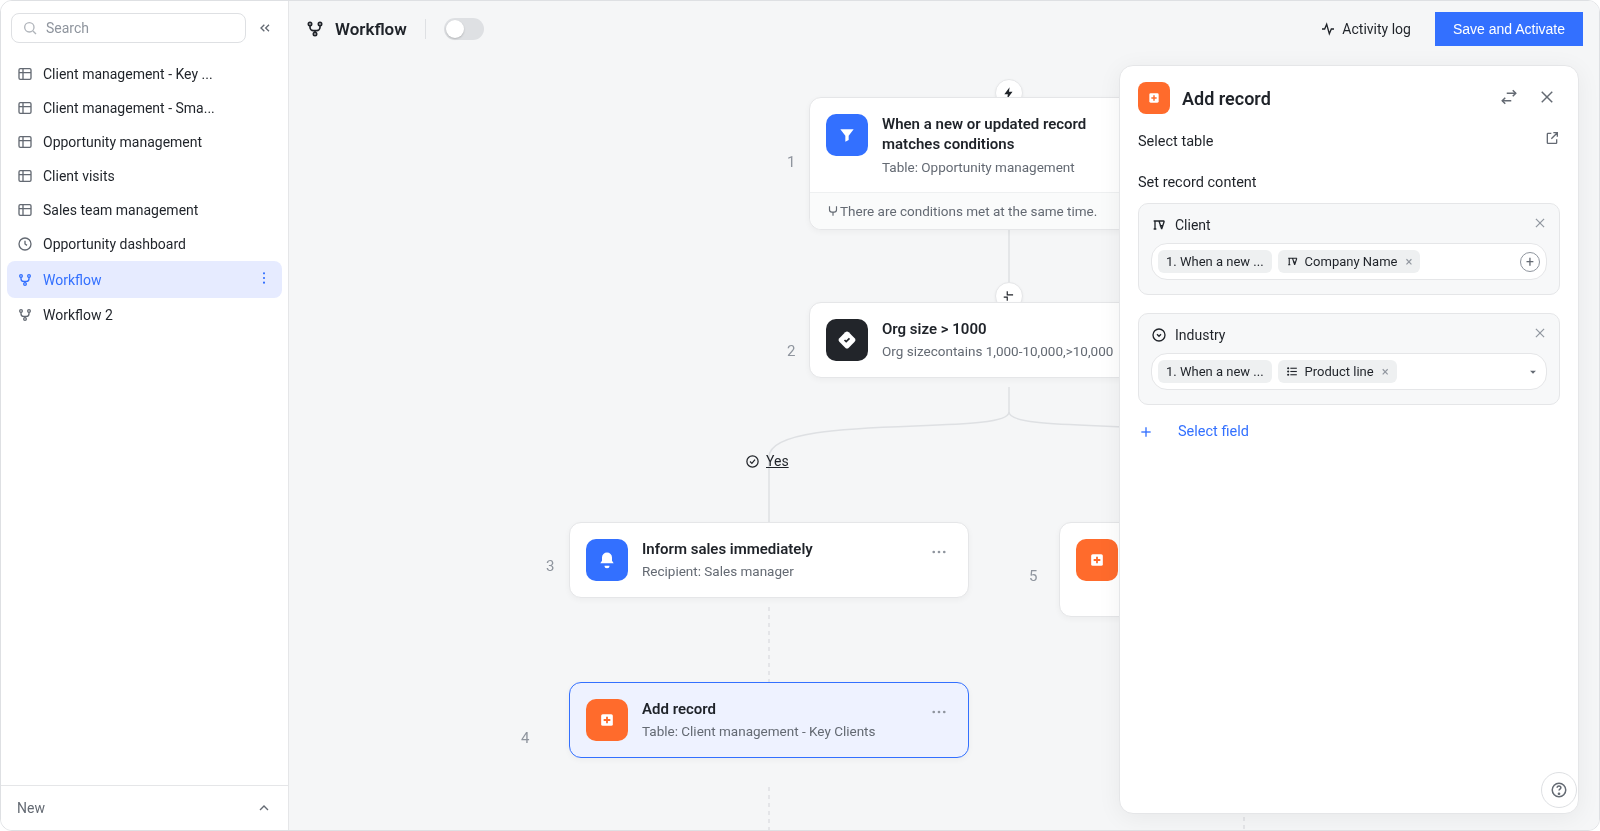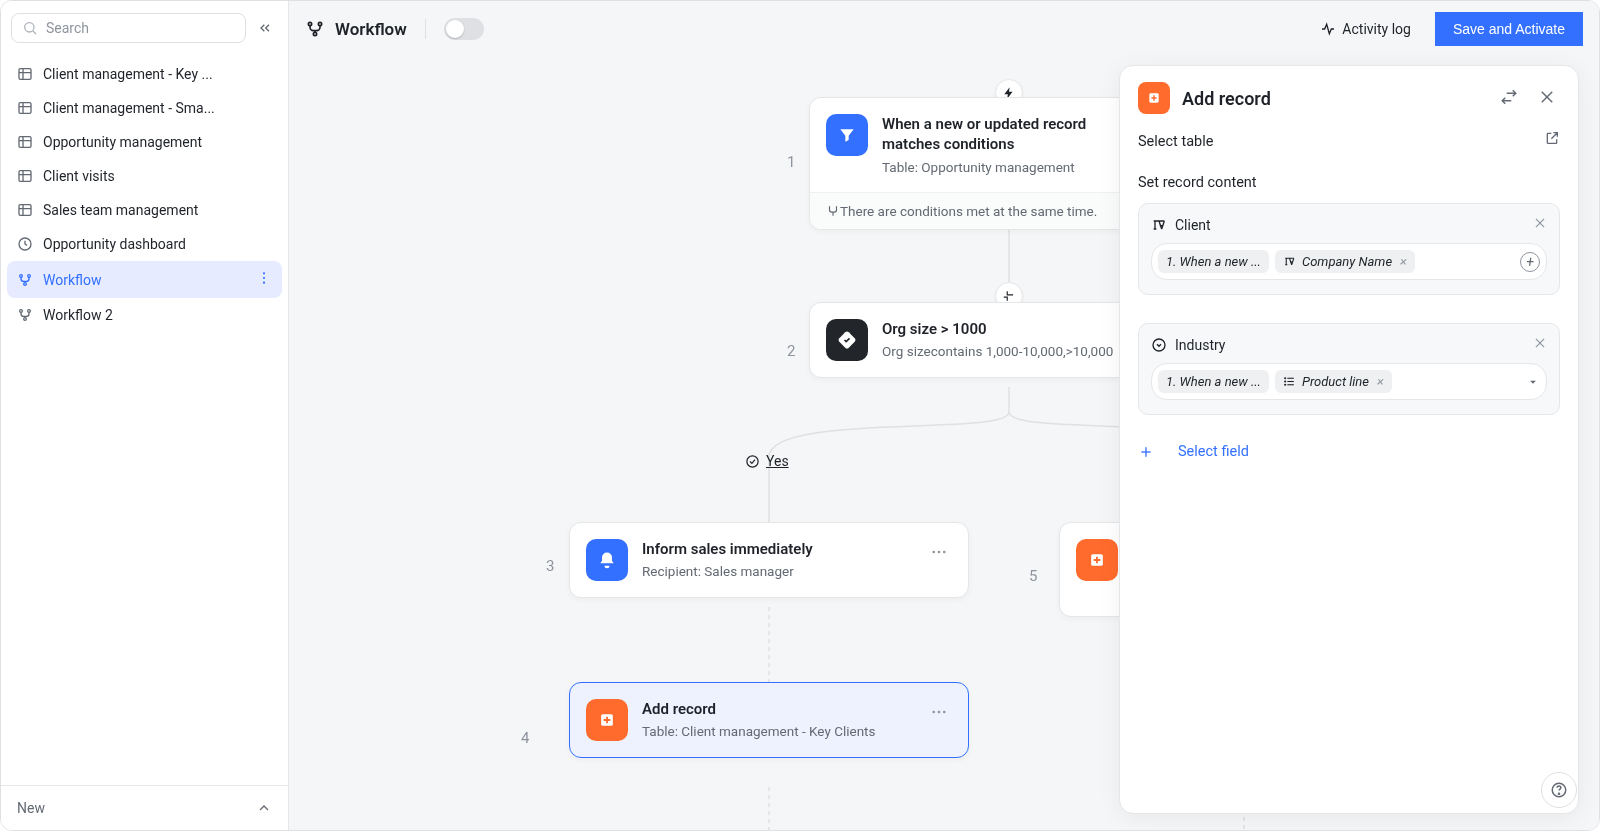--- a/index.html
+++ b/index.html
@@ -139,27 +139,27 @@
   .panel-header .pact{ color:#646a73; cursor:pointer; padding:4px;}
   .panel-body{ padding:0 18px 18px; overflow-y:auto;}
   .field-label{ color:#1f2329; font-size:14.5px; margin-top:0; margin-bottom:10px; display:flex; align-items:flex-end;}
   .field-label .ext{ margin-left:auto; color:#646a73; cursor:pointer;}
   .select{
     width:100%; border:1px solid #dee0e3; border-radius:8px; padding:10px 12px;
     display:flex; align-items:center; justify-content:space-between; background:#fff; cursor:pointer;
   }
   .section-title{ font-size:14.5px; margin:24px 0 12px;}
   .rc-block{
-    border:1px solid #e5e6e8; border-radius:10px; background:#f7f8f9; padding:12px 12px 14px; margin-bottom:28px;
+    border:1px solid #e5e6e8; border-radius:10px; background:#f7f8f9; padding:12px 12px 14px; margin-bottom:18px;
   }
   .rc-head{ display:flex; align-items:center; gap:8px; color:#1f2329; margin-bottom:10px;}
   .rc-head .del{ margin-left:auto; color:#8f959e; cursor:pointer;}
   .token-row{
     display:flex; align-items:center; gap:6px; background:#fff; border:1px solid #e5e6e8;
-    border-radius:16px; padding:6px;font-style:italic;
+    border-radius:16px; padding:6px;
   }
   .token{
     display:flex; align-items:center; gap:6px; background:#eef0f1; border-radius:6px; padding:4px 8px;
     font-size:13px; color:#1f2329;
   }
   .token .tx{ color:#8f959e; cursor:pointer; margin-left:2px;}
   .token-row .end{ margin-left:auto; color:#646a73; display:flex; gap:8px; align-items:center;}
   .end .circle-plus{
     width:20px;height:20px;border:1px solid #8f959e;border-radius:50%;
     display:flex;align-items:center;justify-content:center;font-size:14px;cursor:pointer;

